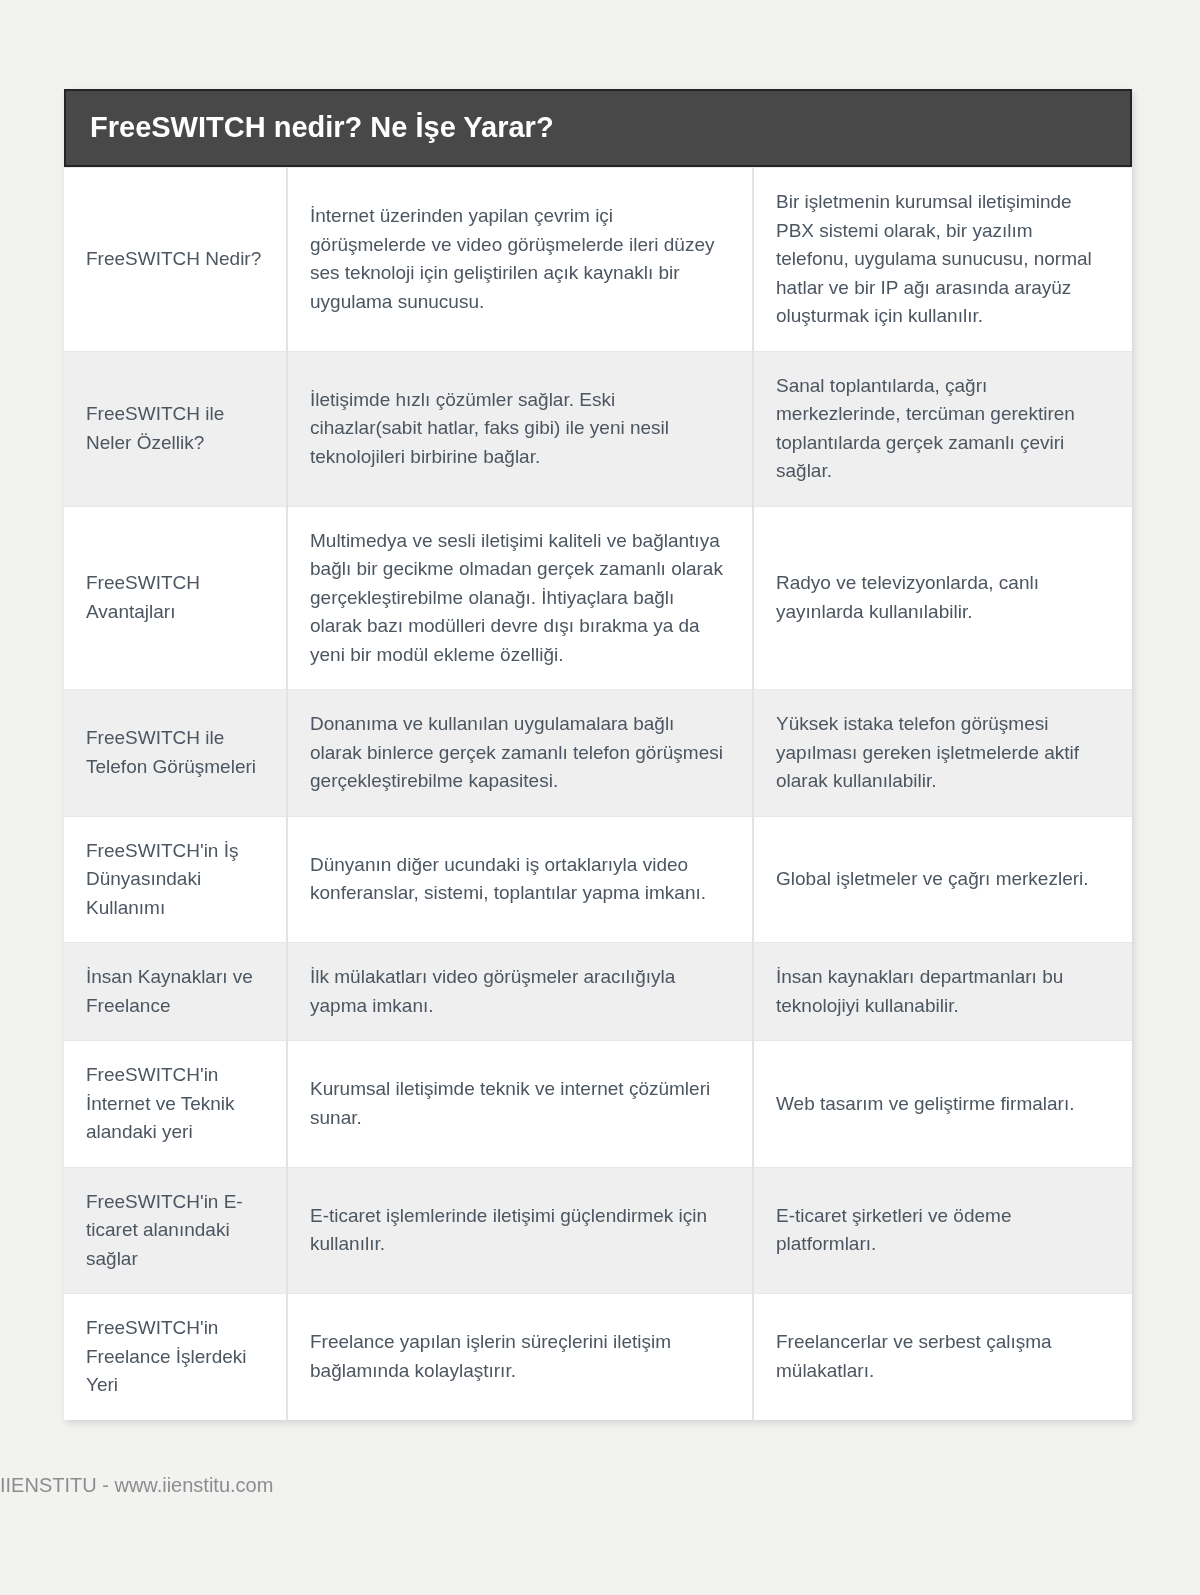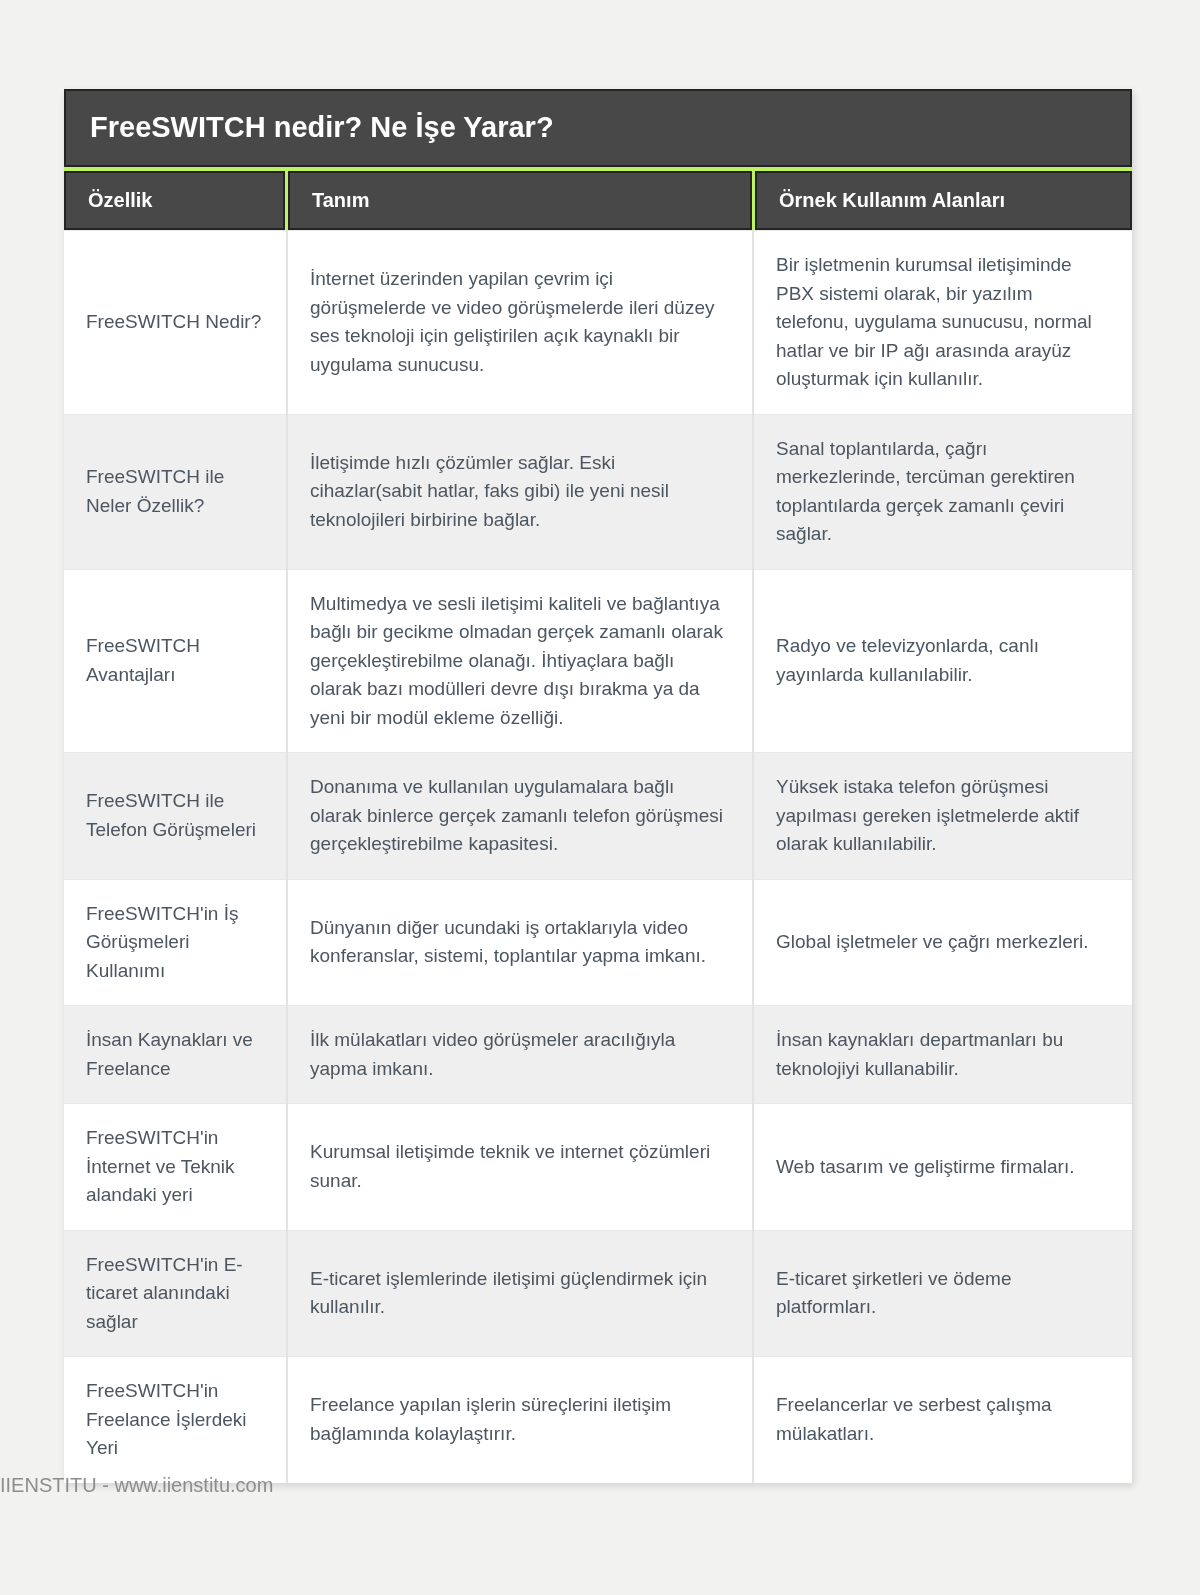--- a/index.html
+++ b/index.html
@@ -85,25 +85,20 @@
   }
 </style>
 </head>
 <body>
 
 <div class="page">
   <div class="card">
 
     <div class="title-bar">FreeSWITCH nedir? Ne İşe Yarar?</div>
 
-    <div class="col-headers">
-      <div class="col-header">Özellik</div>
-      <div class="col-header">Tanım</div>
-      <div class="col-header">Örnek Kullanım Alanları</div>
-    </div>
 
     <table class="info-table">
       <colgroup>
           <col class="c1">
           <col class="c2">
           <col class="c3">
         </colgroup>
       <tbody>
         <tr>
           <td>FreeSWITCH Nedir?</td>
@@ -119,21 +114,21 @@
           <td>FreeSWITCH Avantajları</td>
           <td>Multimedya ve sesli iletişimi kaliteli ve bağlantıya bağlı bir gecikme olmadan gerçek zamanlı olarak gerçekleştirebilme olanağı. İhtiyaçlara bağlı olarak bazı modülleri devre dışı bırakma ya da yeni bir modül ekleme özelliği.</td>
           <td>Radyo ve televizyonlarda, canlı yayınlarda kullanılabilir.</td>
         </tr>
         <tr>
           <td>FreeSWITCH ile Telefon Görüşmeleri</td>
           <td>Donanıma ve kullanılan uygulamalara bağlı olarak binlerce gerçek zamanlı telefon görüşmesi gerçekleştirebilme kapasitesi.</td>
           <td>Yüksek istaka telefon görüşmesi yapılması gereken işletmelerde aktif olarak kullanılabilir.</td>
         </tr>
         <tr>
-          <td>FreeSWITCH'in İş Görüşmeleri Kullanımı</td>
+          <td>FreeSWITCH'in İş Dünyasındaki Kullanımı</td>
           <td>Dünyanın diğer ucundaki iş ortaklarıyla video konferanslar, sistemi, toplantılar yapma imkanı.</td>
           <td>Global işletmeler ve çağrı merkezleri.</td>
         </tr>
         <tr>
           <td>İnsan Kaynakları ve Freelance</td>
           <td>İlk mülakatları video görüşmeler aracılığıyla yapma imkanı.</td>
           <td>İnsan kaynakları departmanları bu teknolojiyi kullanabilir.</td>
         </tr>
         <tr>
           <td>FreeSWITCH'in İnternet ve Teknik alandaki yeri</td>

